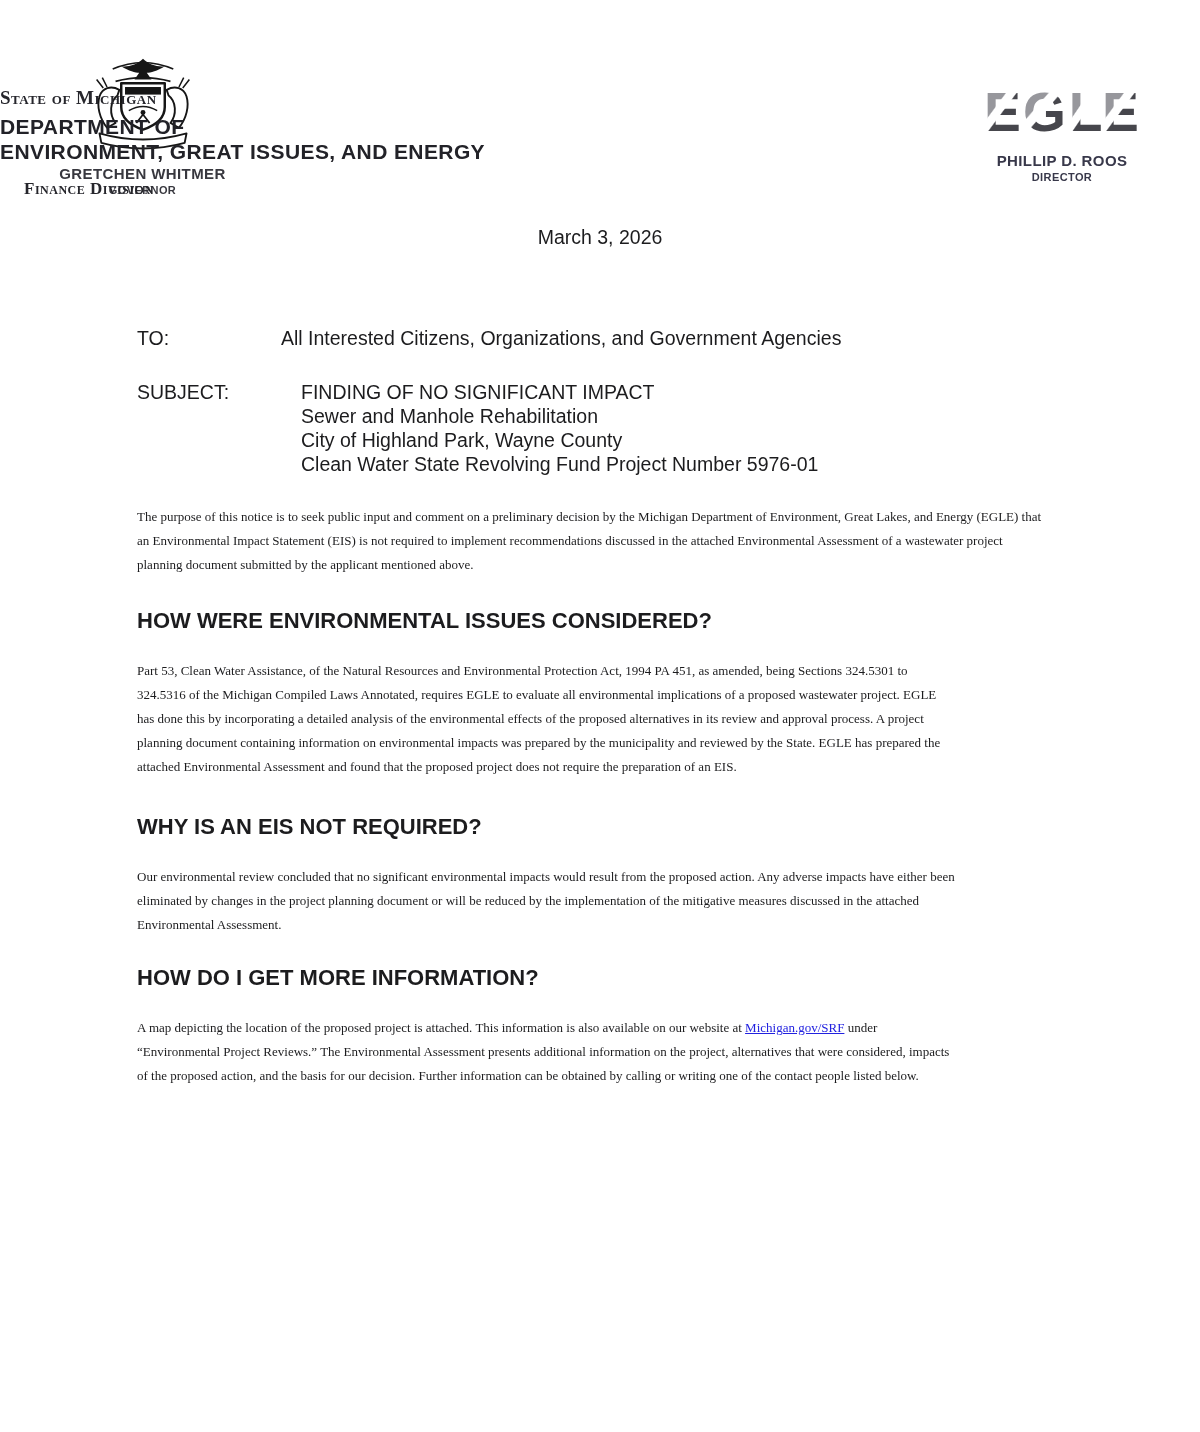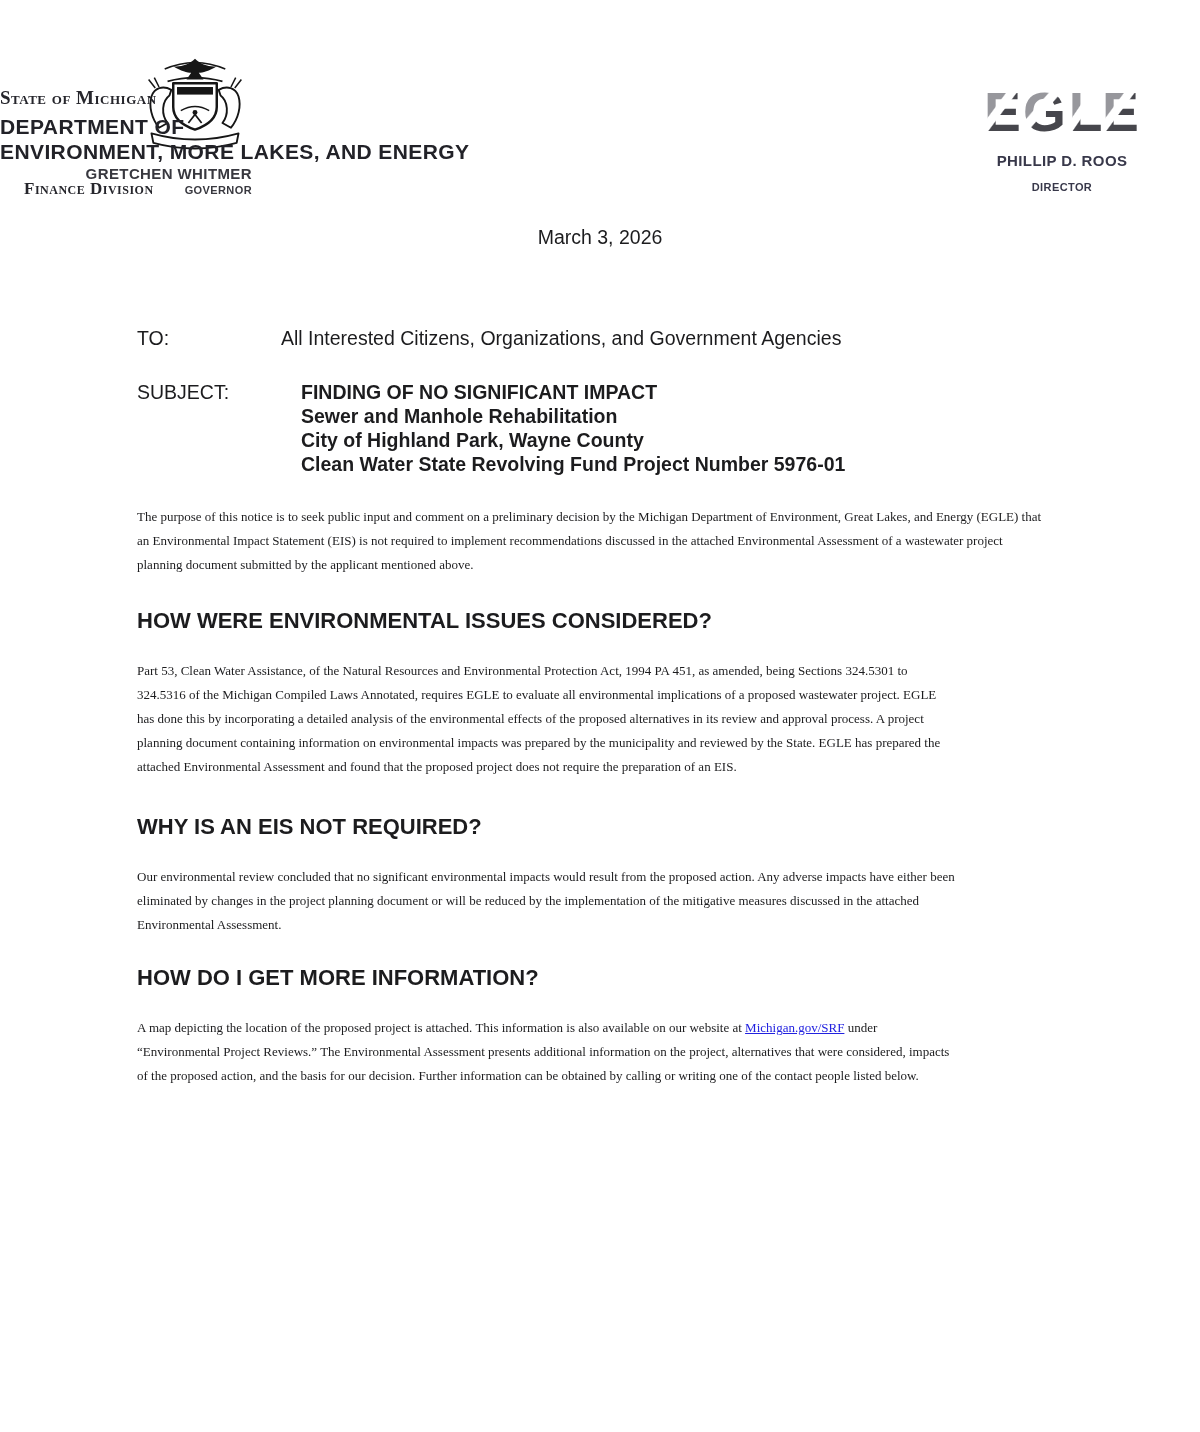--- a/index.html
+++ b/index.html
@@ -11,22 +11,22 @@
     background: #ffffff;
     font-family: "Liberation Sans", sans-serif;
     color: #1c1c1e;
     overflow: hidden;
   }
 
   
   .letterhead { position: relative; height: 208px; }
 
   .lh-left {
-    position: absolute; left: 47px; top: 52px;
-    width: 205px; text-align: right;
+    position: absolute; left: 40px; top: 52px;
+    width: 205px; text-align: center;
   }
   .seal { display: inline-block; }
   .gov-name {
     margin-top: 3px; font-size: 15px; font-weight: bold;
     letter-spacing: 0.4px; color: #38383f;
   }
   .gov-title {
     margin-top: 2px; font-size: 11px; font-weight: bold;
     letter-spacing: 0.4px; color: #38383f;
   }
@@ -58,38 +58,38 @@
   .lh-right {
     position: absolute; left: 972px; top: 82px;
     width: 180px; text-align: center;
   }
   .egle-logo { display: inline-block; }
   .dir-name {
     margin-top: 12px; font-size: 15px; font-weight: bold;
     letter-spacing: 0.4px; color: #38384a;
   }
   .dir-title {
-    margin-top: 12px; font-size: 11px; font-weight: bold;
+    margin-top: 2px; font-size: 11px; font-weight: bold;
     letter-spacing: 0.4px; color: #38384a;
   }
 
   
   .date-line {
     margin-top: 17px; text-align: center;
     font-size: 19.5px; line-height: 24px;
   }
 
   .content { padding-left: 137px; padding-right: 48px; }
 
   .memo-row { display: flex; font-size: 19.5px; line-height: 24px; }
   .memo-row.to-row { margin-top: 77px; }
   .memo-row.subject-row { margin-top: 30px; gap: 20px; }
   .memo-label { width: 144px; flex: none; }
   .memo-value { width: 780px; }
-  .subject-row .memo-value { font-weight: bold; }
+  .subject-row .memo-value { font-weight: normal; }
 
   .para {
     margin-top: 29px;
     font-size: 13px; line-height: 24px;
     width: 912px;
     font-family: Liberation Serif, serif;
   }
   .para.indented { width: 818px; }
 
   h2.section-heading {
@@ -135,21 +135,21 @@
           <path d="M14 86 Q60 99 106 86 L104 96 Q60 108 16 96 Z" fill="#ffffff" stroke-width="2"></path>
         </g>
       </svg>
       <div class="gov-name">GRETCHEN WHITMER</div>
       <div class="gov-title">GOVERNOR</div>
     </div>
 
     <div class="lh-center">
       <div class="state-line">State of Michigan</div>
       <div class="dept-line1">DEPARTMENT OF</div>
-      <div class="dept-line2">ENVIRONMENT, MORE LAKES, AND ENERGY</div>
+      <div class="dept-line2">ENVIRONMENT, GREAT ISSUES, AND ENERGY</div>
       <div class="division-line">Finance Division</div>
     </div>
 
     <div class="lh-right">
       <svg class="egle-logo" width="156" height="54" viewBox="0 0 164 56" aria-hidden="true">
         <defs>
           <linearGradient id="eglegrad" x1="0" y1="0" x2="0.8" y2="1">
             <stop offset="0" stop-color="#97979c"></stop>
             <stop offset="0.40" stop-color="#97979c"></stop>
             <stop offset="0.42" stop-color="#ffffff"></stop>

